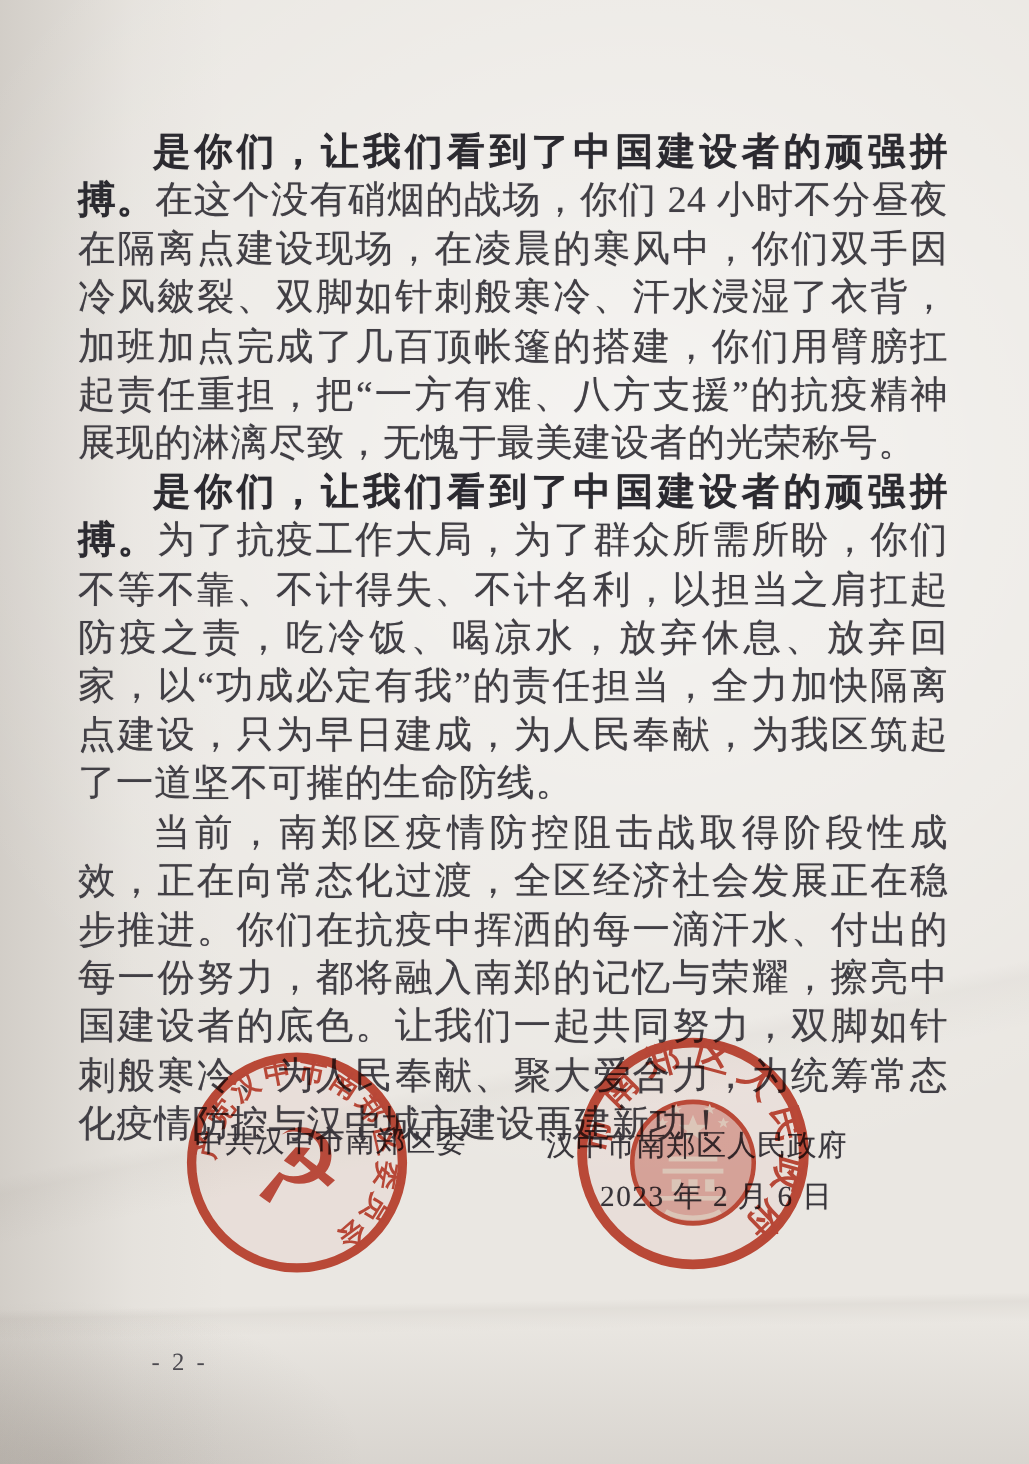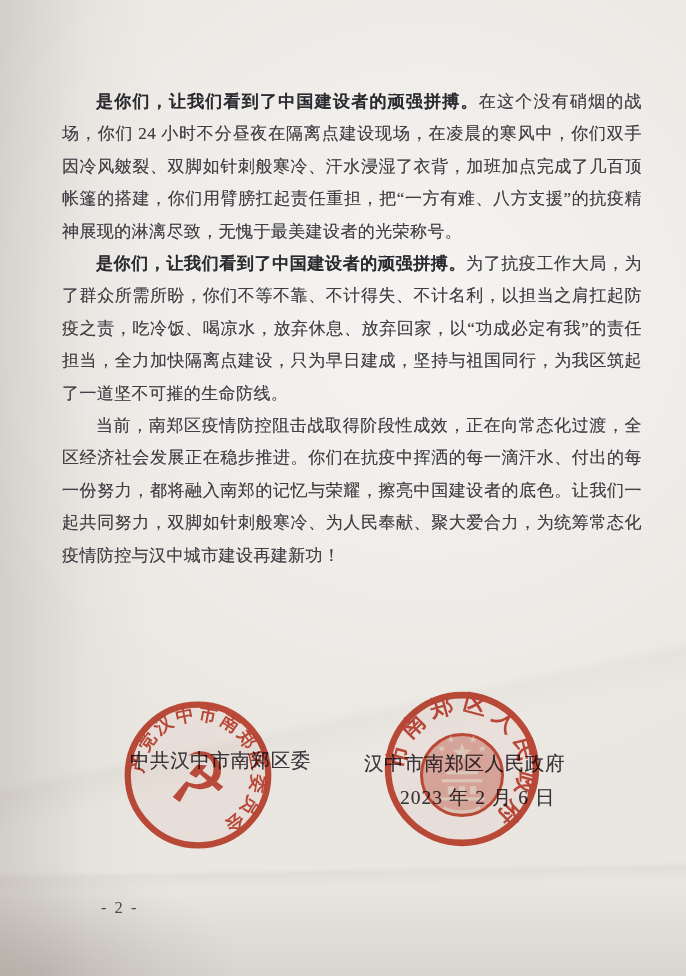--- a/index.html
+++ b/index.html
@@ -13,22 +13,22 @@
     background:
       radial-gradient(120% 80% at 62% 32%, rgba(255,255,255,0.55), rgba(255,255,255,0) 62%),
       linear-gradient(90deg, rgba(115,105,95,0.20), rgba(115,105,95,0.04) 13%, rgba(0,0,0,0) 22%),
       linear-gradient(0deg, rgba(110,100,92,0.14), rgba(0,0,0,0) 10%),
       radial-gradient(42% 16% at 6% 100%, rgba(95,85,75,0.18), rgba(0,0,0,0) 70%),
       linear-gradient(179deg, rgba(0,0,0,0) 88.4%, rgba(115,105,95,0.07) 89%, rgba(0,0,0,0) 90.4%),
       linear-gradient(168deg, rgba(0,0,0,0) 70%, rgba(115,105,95,0.05) 71%, rgba(0,0,0,0) 74%),
       #eae7e2;
   }
   .letter{
-    position:absolute;left:62px;top:86px;width:580px;
-    font-size:17px;line-height:32.4px;letter-spacing:0.4px;
+    position:absolute;left:52px;top:86px;width:580px;
+    font-size:25px;line-height:32.4px;letter-spacing:0.4px;
     color:#413f45;text-align:justify;
     text-shadow:0 0 0.5px rgba(70,66,70,0.55);
   }
   .letter p{margin:0;text-indent:2em;}
   .letter .lead{font-weight:bold;color:#2b2a30;}
   .signame{
     position:absolute;font-size:19.5px;letter-spacing:0.6px;
     color:#38363c;text-shadow:0 0 0.5px rgba(70,66,70,0.5);
     z-index:1;white-space:nowrap;
   }
@@ -54,21 +54,21 @@
     fill:#c64534;
   }
 </style>
 </head>
 <body>
 
 <div class="photo">
 
   <div class="letter">
     <p><span class="lead">是你们，让我们看到了中国建设者的顽强拼搏。</span><span>在这个没有硝烟的战场，你们 24 小时不分昼夜在隔离点建设现场，在凌晨的寒风中，你们双手因冷风皴裂、双脚如针刺般寒冷、汗水浸湿了衣背，加班加点完成了几百顶帐篷的搭建，你们用臂膀扛起责任重担，把“一方有难、八方支援”的抗疫精神展现的淋漓尽致，无愧于最美建设者的光荣称号。</span></p>
-    <p><span class="lead">是你们，让我们看到了中国建设者的顽强拼搏。</span><span>为了抗疫工作大局，为了群众所需所盼，你们不等不靠、不计得失、不计名利，以担当之肩扛起防疫之责，吃冷饭、喝凉水，放弃休息、放弃回家，以“功成必定有我”的责任担当，全力加快隔离点建设，只为早日建成，坚持与祖国同行，为我区筑起了一道坚不可摧的生命防线。</span></p>
+    <p><span class="lead">是你们，让我们看到了中国建设者的顽强拼搏。</span><span>为了抗疫工作大局，为了群众所需所盼，你们不等不靠、不计得失、不计名利，以担当之肩扛起防疫之责，吃冷饭、喝凉水，放弃休息、放弃回家，以“功成必定有我”的责任担当，全力加快隔离点建设，只为早日建成，为人民奉献，为我区筑起了一道坚不可摧的生命防线。</span></p>
     <p><span class="lead"></span><span>当前，南郑区疫情防控阻击战取得阶段性成效，正在向常态化过渡，全区经济社会发展正在稳步推进。你们在抗疫中挥洒的每一滴汗水、付出的每一份努力，都将融入南郑的记忆与荣耀，擦亮中国建设者的底色。让我们一起共同努力，双脚如针刺般寒冷、为人民奉献、聚大爱合力，为统筹常态化疫情防控与汉中城市建设再建新功！</span></p>
   </div>
 
   <div class="signame" id="party-name">中共汉中市南郑区委</div>
   <div class="signame" id="gov-name">汉中市南郑区人民政府</div>
   <div class="signame" id="sig-date">2023 年 2 月 6 日</div>
 
   <svg class="seal" id="seal-party" viewBox="0 0 160 160">
     <defs>
       <path id="arcP" d="M 23,80 A 57,57 0 0 1 80,23 A 57,57 0 0 1 137,80 A 57,57 0 0 1 80,137 A 57,57 0 0 1 23,80"></path>

